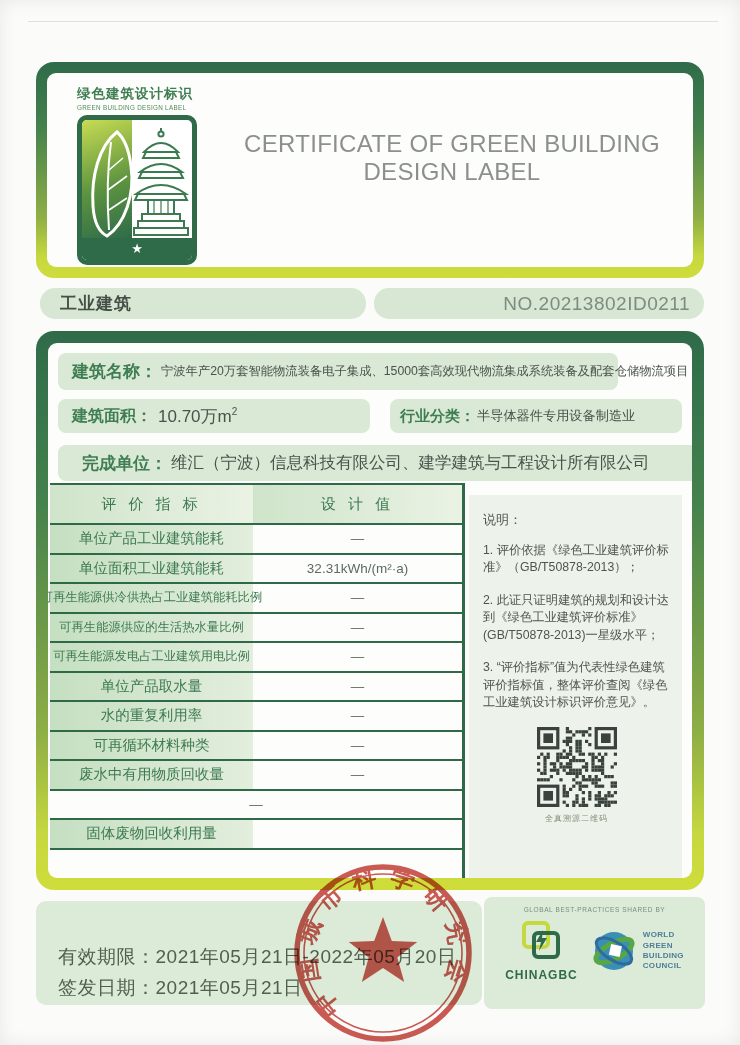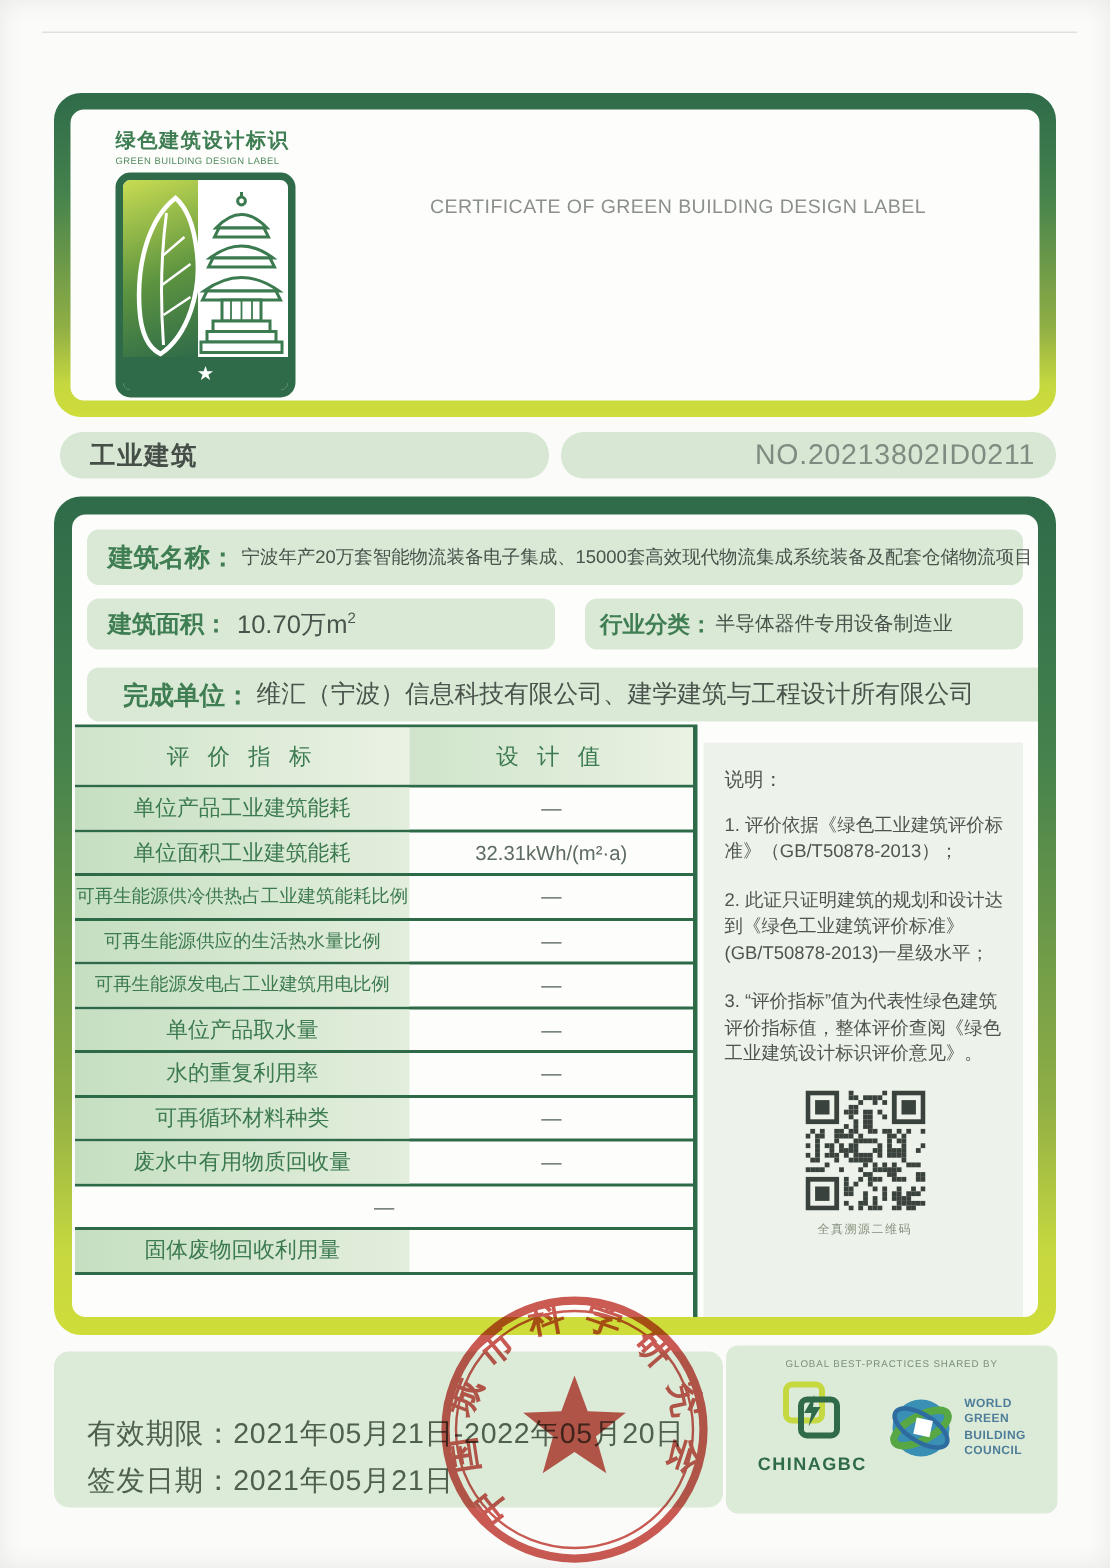--- a/index.html
+++ b/index.html
@@ -22,52 +22,52 @@
               position:relative; overflow:hidden; background:#fff; }
   .logo-left { position:absolute; left:0; top:0; bottom:22px; width:50px;
                background:linear-gradient(160deg,#c8dc52 0%,#5d9440 55%,#2f6b49 100%); }
   .logo-leaf { position:absolute; left:1px; top:4px; }
   .logo-temple { position:absolute; right:2px; top:6px; }
   .logo-bar { position:absolute; left:0; right:0; bottom:0; height:22px; background:#2f6b49;
               color:#fff; text-align:center; font-size:13px; line-height:22px; }
 
   .title-wrap { position:absolute; left:170px; right:6px; top:42px; text-align:center; }
   .title-cn { font-size:35px; color:#84898a; letter-spacing:3px; }
-  .title-en { font-size:13px; color:#8b908d; margin-top:15px; letter-spacing:0.3px; }
+  .title-en { font-size:24px; color:#8b908d; margin-top:15px; letter-spacing:0.3px; }
 
   .pill { position:absolute; height:31px; border-radius:15px; background:#d7e7d3; line-height:31px; }
   .type-pill { left:40px; top:288px; width:326px; padding-left:20px;
                font-size:17px; font-weight:bold; color:#454e47; letter-spacing:1px; }
   .no-pill { left:374px; top:288px; width:330px; padding-right:14px; text-align:right;
              font-size:19px; color:#7e8b81; letter-spacing:0.5px; }
 
   .main-frame { left:36px; top:331px; width:668px; height:559px; }
   .main-frame .gframe-inner { inset:12px; }
 
   .info-pill { position:absolute; background:#d9e9d5; border-radius:8px; display:flex; align-items:center; }
   .ilabel { color:#3f7d52; font-weight:bold; white-space:nowrap; }
   .ivalue { color:#49524b; white-space:nowrap; }
-  .name-row { left:10px; top:10px; width:624px; height:37px; padding-left:14px; }
+  .name-row { left:10px; top:10px; width:560px; height:37px; padding-left:14px; }
   .name-row .ilabel { font-size:17px; }
   .name-row .ivalue { font-size:12.3px; margin-left:4px; }
   .area-pill { left:10px; top:56px; width:312px; height:34px; padding-left:14px; }
   .area-pill .ilabel { font-size:16px; }
   .area-pill .ivalue { font-size:17px; margin-left:6px; }
   .area-pill sup { font-size:10px; }
   .industry-pill { left:342px; top:56px; width:292px; height:34px; padding-left:10px; }
   .industry-pill .ilabel { font-size:15px; }
   .industry-pill .ivalue { font-size:13.2px; margin-left:2px; }
   .unit-pill { left:10px; top:102px; width:701px; height:36px; padding-left:24px; }
   .unit-pill .ilabel { font-size:17px; }
   .unit-pill .ivalue { font-size:16.5px; margin-left:4px; }
 
   .itable { position:absolute; left:2px; top:140px; width:412px; border-top:2.5px solid #2e6a47; }
   .trow { display:flex; border-bottom:2.5px solid #2e6a47; height:29.5px; }
   .trow.head { height:40px; }
-  .tlabel { width:223px; background:linear-gradient(90deg,#c5dfc1,#e3eedd); color:#3c7a50;
+  .tlabel { width:203px; background:linear-gradient(90deg,#c5dfc1,#e3eedd); color:#3c7a50;
             display:flex; align-items:center; justify-content:center; font-size:14.5px; white-space:nowrap; }
   .tlabel.small { font-size:12.3px; }
   .tvalue { flex:1; display:flex; align-items:center; justify-content:center;
             color:#5d6b60; font-size:13.5px; }
   .trow.head .tlabel, .trow.head .tvalue { font-size:15px; letter-spacing:4px; background:linear-gradient(90deg,#cfe4ca,#eaf2e4); }
   .trow.head .tvalue { color:#3c7a50; }
 
   .tdivider { position:absolute; left:414px; top:140px; width:3px; height:395px; background:#2e6a47; }
   .notes-panel { position:absolute; left:421px; top:152px; right:10px; height:395px;
                  background:#edf2ea; padding:16px 12px 8px 14px; }

